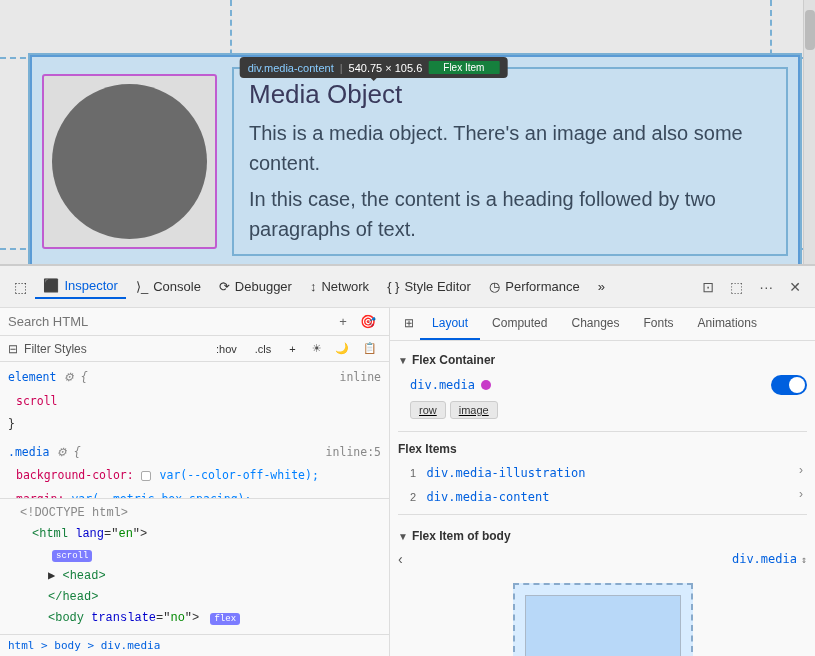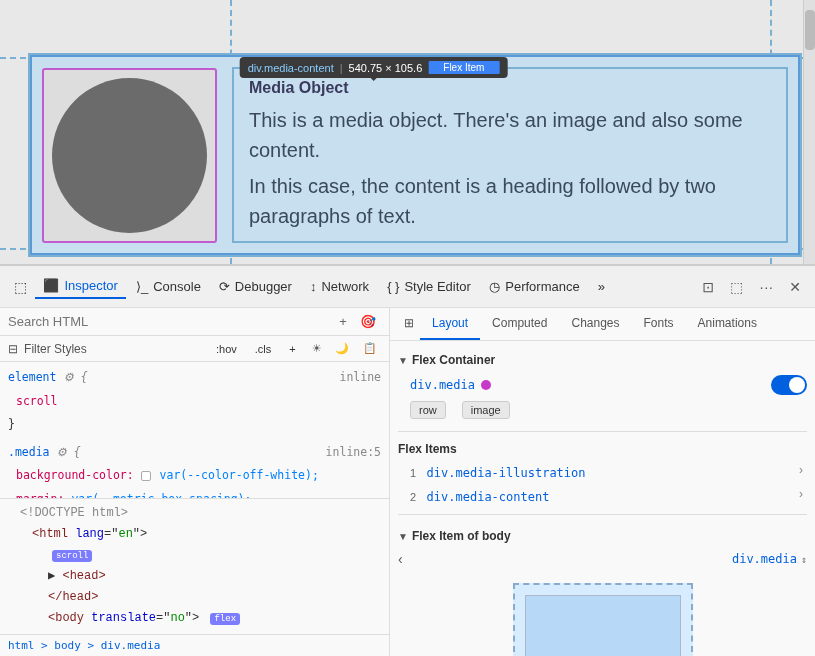--- a/index.html
+++ b/index.html
@@ -64,22 +64,22 @@
 
     .media-content-box {
       flex: 1;
       background: #c8dff0;
       border: 2px solid #7ab0d4;
       padding: 10px 15px;
       min-height: 100px;
     }
 
     .media-heading {
-      font-size: 16px;
-      font-weight: 700;
+      font-size: 26px;
+      font-weight: 400;
       color: #3a3a5c;
       margin-bottom: 8px;
     }
 
     .media-text {
       font-size: 20px;
       color: #3a4a5c;
       line-height: 1.5;
     }
 
@@ -111,21 +111,21 @@
     .tooltip-element {
       color: #88ccff;
     }
     .tooltip-separator {
       color: #888;
     }
     .tooltip-size {
       color: white;
     }
     .tooltip-flex {
-      background: #3b82f6;
+      background: #15803d;
       border-radius: 1px;
       padding: 1px 15px;
       font-size: 10px;
     }
 
     
     #devtools {
       width: 815px;
       height: 391px;
       background: #f9f9f9;
@@ -235,21 +235,21 @@
       font-family: 'Menlo', 'Monaco', 'Courier New', monospace;
     }
 
     .tree-item {
       padding: 1px 8px;
       cursor: pointer;
       color: #333;
       line-height: 1.6;
     }
 
-    .tag { color: #7f1d1d; }
+    .tag { color: #15803d; }
     .attr-name { color: #00c; }
     .attr-value { color: #080; }
     .badge {
       background: #7c7cff;
       color: white;
       font-size: 9px;
       padding: 1px 4px;
       border-radius: 3px;
       margin-left: 4px;
     }
@@ -357,21 +357,22 @@
       top: 2px;
       width: 16px;
       height: 16px;
       background: white;
       border-radius: 50%;
     }
 
     .flex-badges {
       padding: 2px 0 6px 12px;
       display: flex;
-      gap: 16px;
+      gap: 4px;
+      text-decoration: underline;
     }
     .flex-badge {
       background: #e8e8e8;
       border: 1px solid #ccc;
       border-radius: 3px;
       padding: 2px 8px;
       font-size: 11px;
       color: #333;
       cursor: pointer;
     }

